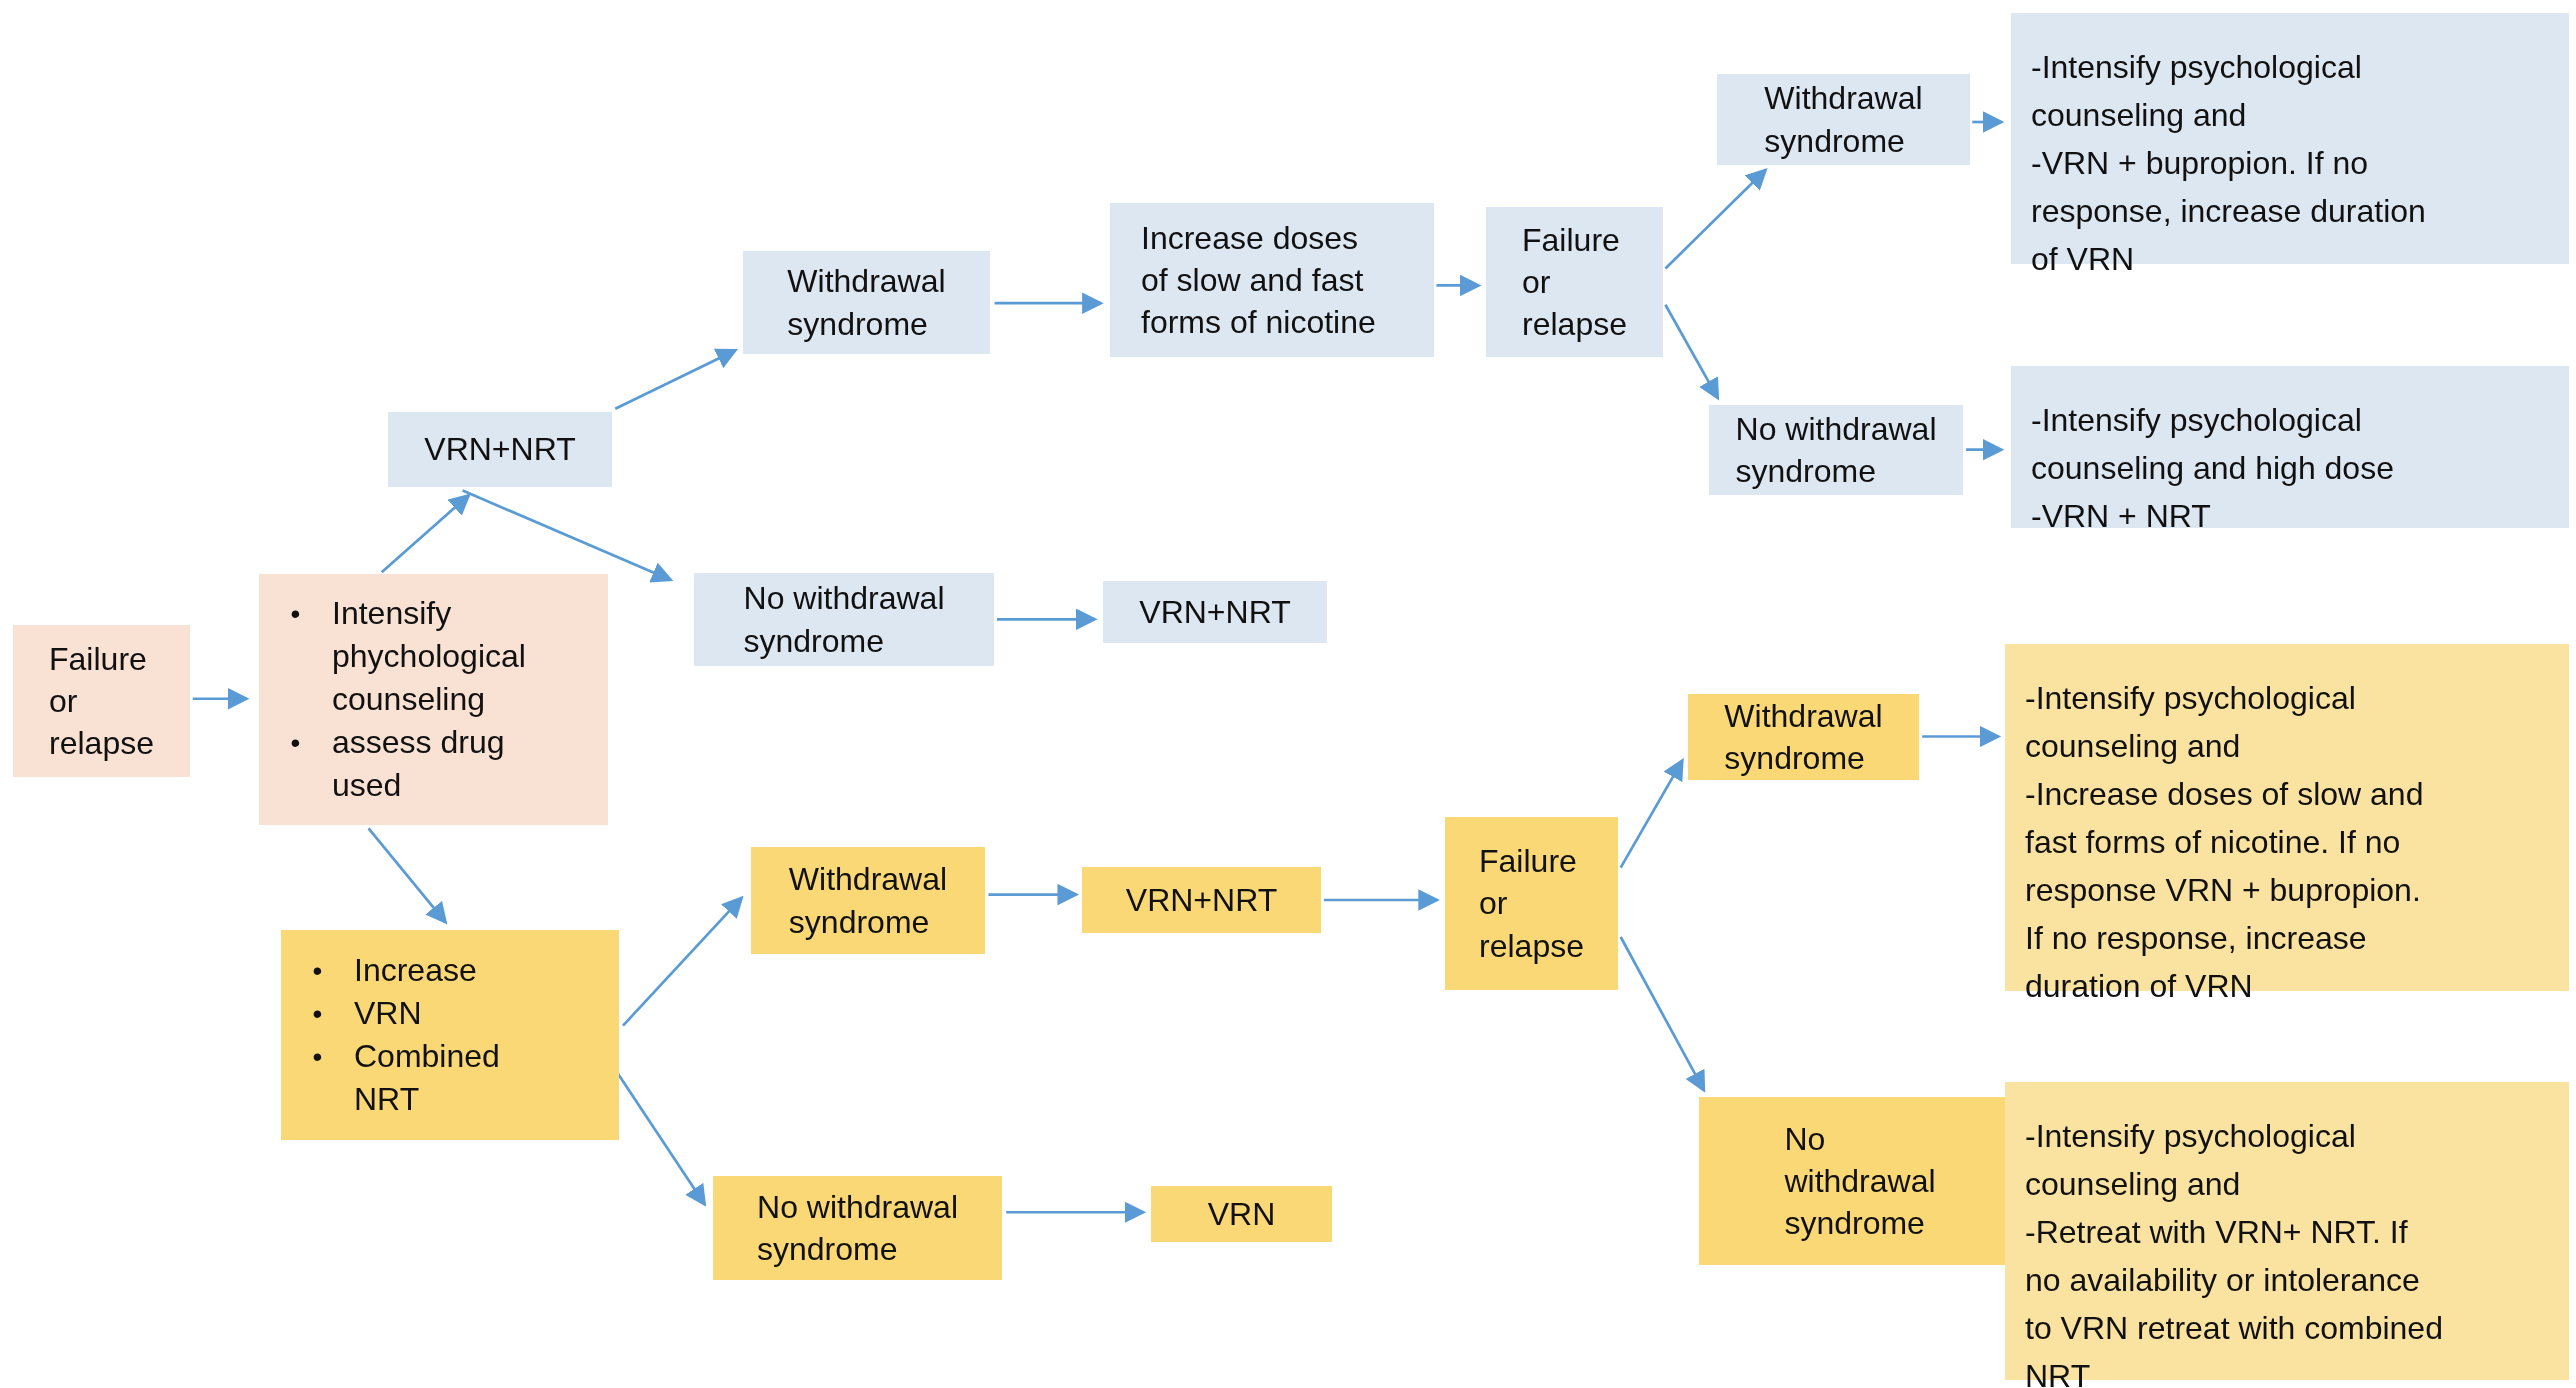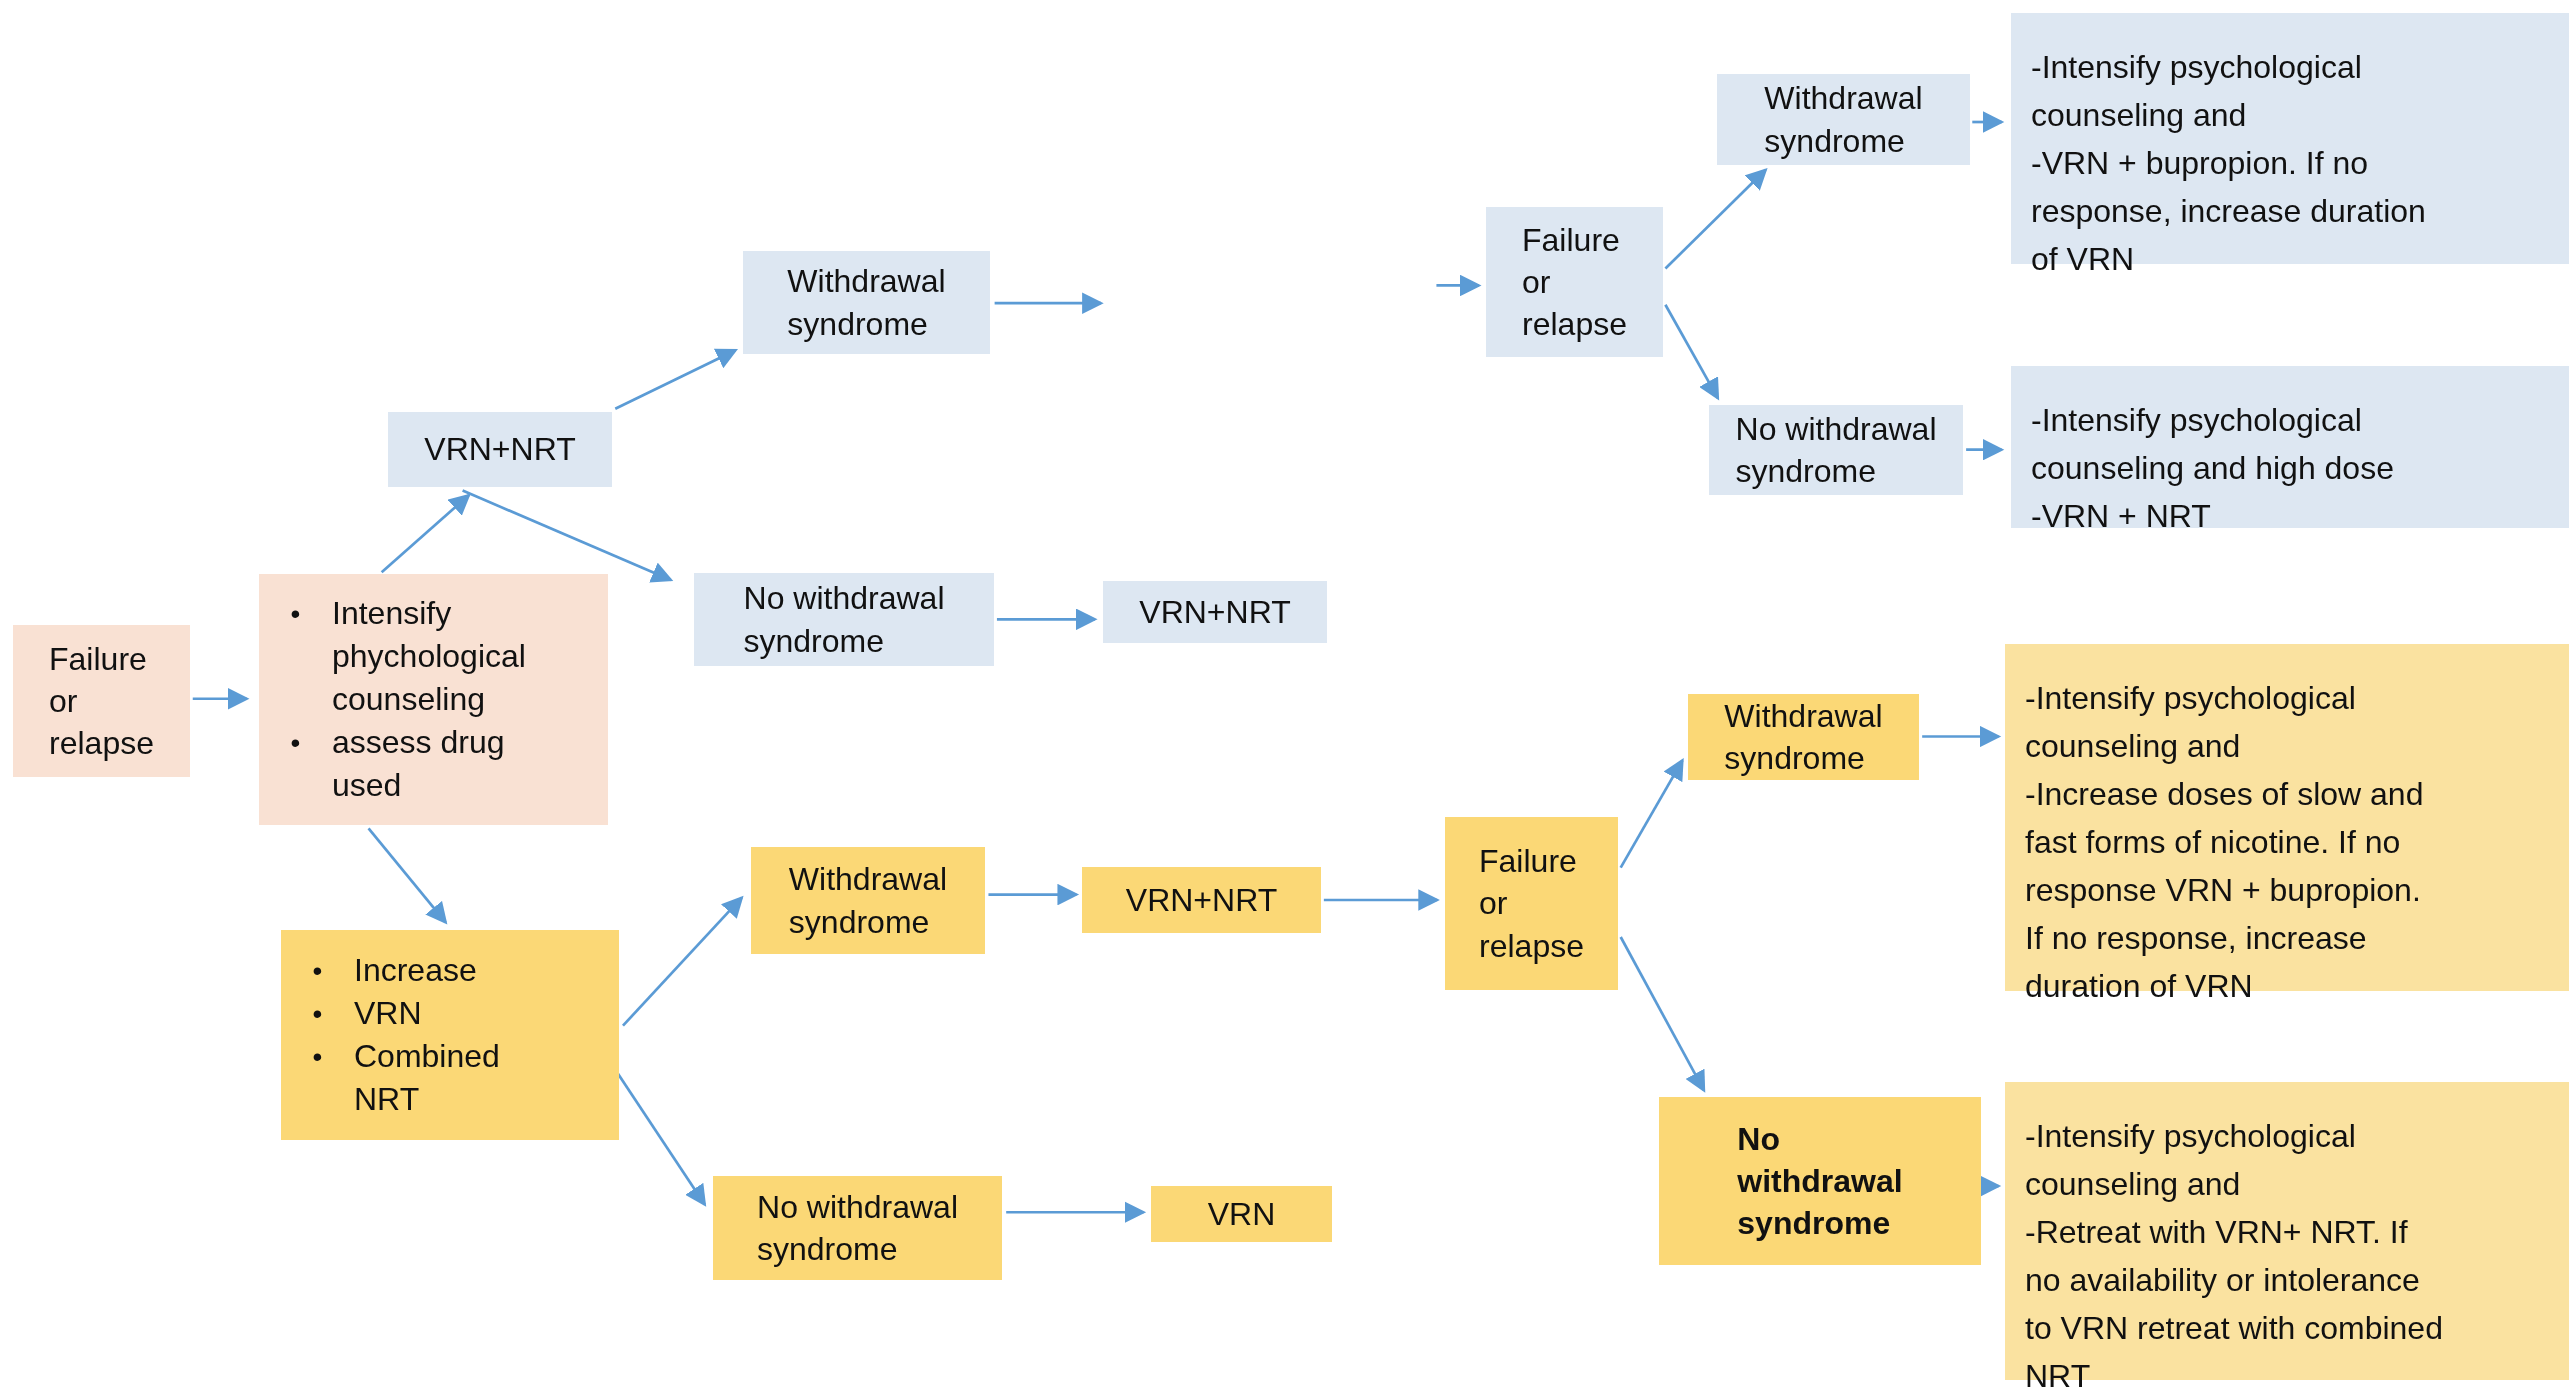--- a/index.html
+++ b/index.html
@@ -98,20 +98,23 @@
       <span class="btext">assess drug
 used</span>
     </div>
   </div>
 
   <div class="node blue" style="left:388px;top:412px;width:224px;height:75px;">VRN+NRT</div>
 
   <div class="node blue" style="left:743px;top:251px;width:247px;height:103px;">Withdrawal
 syndrome</div>
 
+  <div class="node blue left" style="left:1110px;top:203px;width:324px;height:154px;">Increase doses
+of slow and fast
+forms of nicotine</div>
 
   <div class="node blue" style="left:1486px;top:207px;width:177px;height:150px;">Failure
 or
 relapse</div>
 
   <div class="node blue" style="left:1717px;top:74px;width:253px;height:91px;">Withdrawal
 syndrome</div>
 
   <div class="outcome blue" style="left:2011px;top:13px;width:558px;height:251px;">-Intensify psychological
 counseling and
@@ -160,21 +163,21 @@
 syndrome</div>
 
   <div class="outcome yellow-light" style="left:2005px;top:644px;width:564px;height:347px;">-Intensify psychological
 counseling and
 -Increase doses of slow and
 fast forms of nicotine.  If no
 response VRN + bupropion.
 If no response, increase
 duration of VRN</div>
 
-  <div class="node yellow" style="left:1659px;top:1097px;width:322px;height:168px;font-weight:bold;">No
+  <div class="node yellow" style="left:1699px;top:1097px;width:322px;height:168px;">No
 withdrawal
 syndrome</div>
 
   <div class="outcome yellow-light" style="left:2005px;top:1082px;width:564px;height:298px;">-Intensify psychological
 counseling and
 -Retreat with  VRN+ NRT. If
 no availability  or intolerance
 to VRN retreat with combined
 NRT</div>
 

